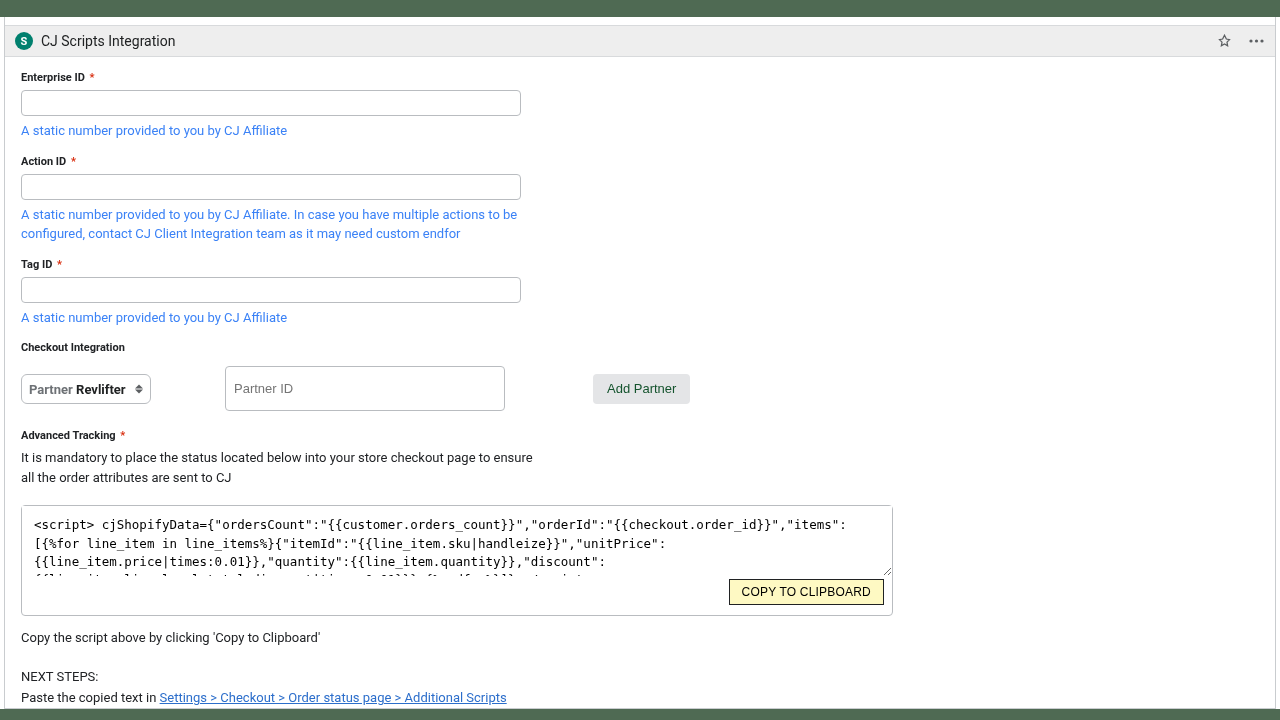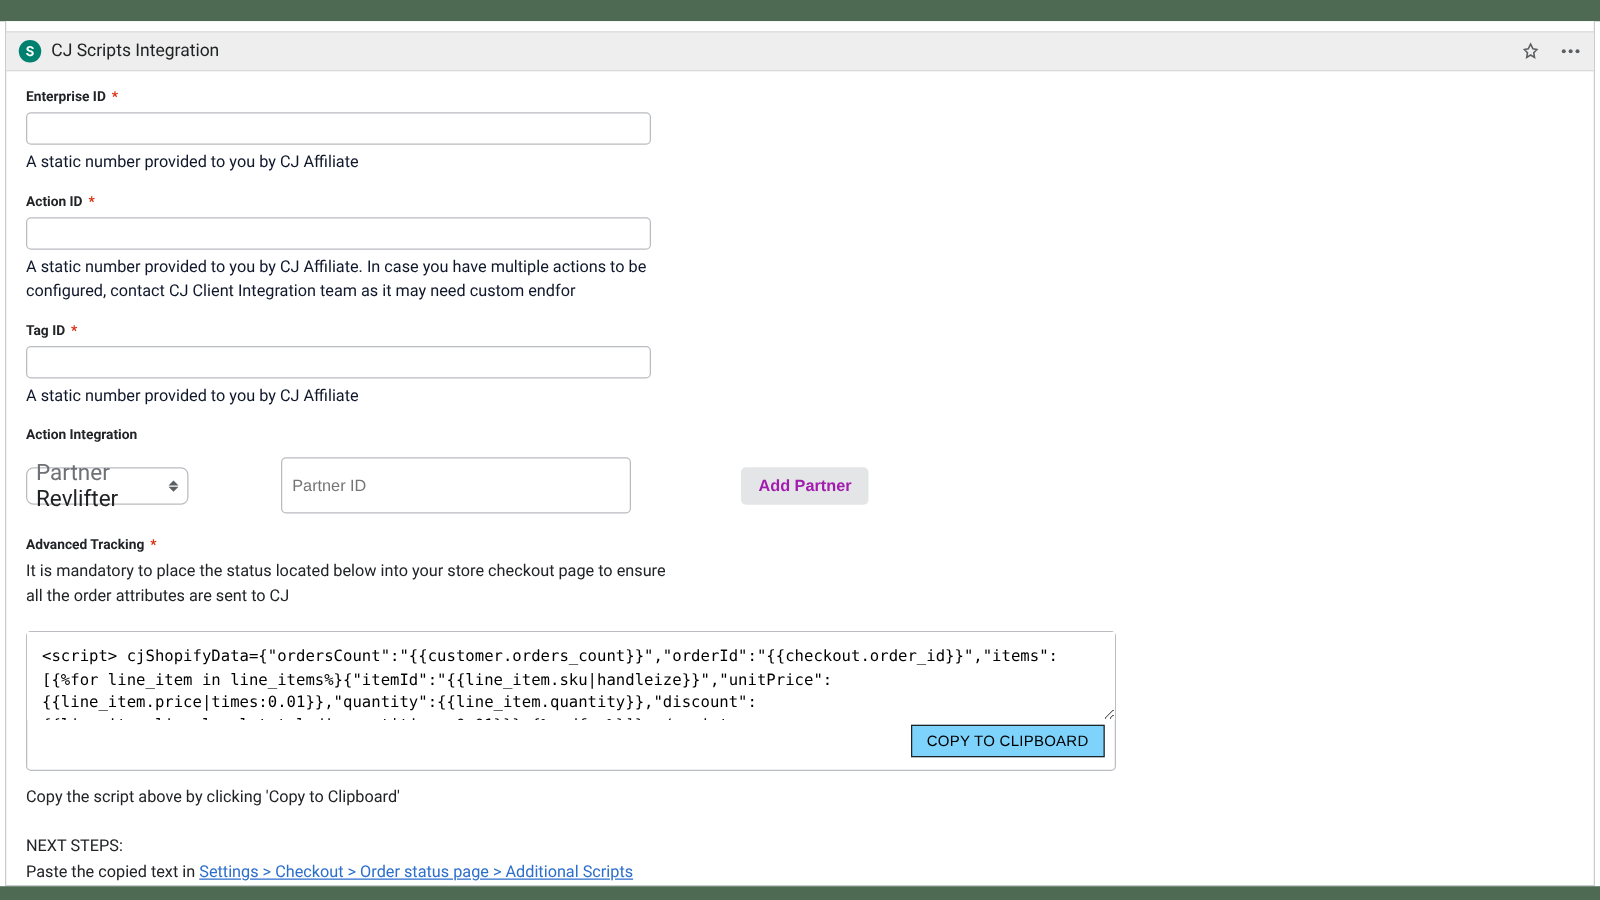--- a/index.html
+++ b/index.html
@@ -11,37 +11,37 @@
 .app-icon { width:18px; height:18px; border-radius:50%; background:#00806e; color:#fff; display:flex; align-items:center; justify-content:center; font-size:11px; font-weight:700; margin-right:8px; }
 .app-title { font-size:14px; color:#202223; }
 .header-right { margin-left:auto; display:flex; gap:14px; align-items:center; color:#5c5f62; }
 .icon-wrap { width:18px; height:18px; display:flex; align-items:center; justify-content:center; cursor:pointer; }
 .content { padding: 14px 16px 20px 16px; overflow-y:auto; flex:1; }
 .field-block { margin-bottom: 14px; max-width: 540px; }
 .field-block-wide { max-width: none; }
 .label { font-weight: 700; font-size: 11px; margin-bottom: 6px; display:block; }
 .req { color:#d82c0d; margin-left:2px; font-weight:700; }
 .text-input { width: 500px; height: 26px; border: 1px solid #b9bcc0; border-radius: 4px; padding: 3px 8px; font-size: 13px; }
-.help-text { font-size: 13px; color: #0f172a; margin-top: 6px; line-height: 1.45; }
+.help-text { font-size: 13px; color: #3b82f6; margin-top: 6px; line-height: 1.45; }
 .partner-row { display:flex; align-items:center; gap: 14px; margin-top:12px; }
 .select-wrap { position:relative; }
-.select-label-fake { position:absolute; left:8px; top:50%; transform:translateY(-50%); font-size:18px; color:#202223; pointer-events:none; }
+.select-label-fake { position:absolute; left:8px; top:50%; transform:translateY(-50%); font-size:13px; color:#202223; pointer-events:none;font-weight:bold; }
 .select-label-fake .grey { color:#6d7175; }
 .select-el { width:130px; height:30px; border:1px solid #b9bcc0; border-radius:6px; padding:0 28px 0 8px; background:#fff; appearance:none; -webkit-appearance:none; font-size:13px; color:transparent; }
 .select-chev { position:absolute; right:8px; top:50%; transform:translateY(-50%); display:flex; flex-direction:column; gap:1px; }
 .select-chev span { width:0; height:0; border-left:4px solid transparent; border-right:4px solid transparent; }
 .chev-up { border-bottom:4px solid #5c5f62; }
 .chev-down { border-top:4px solid #5c5f62; }
 .partner-id-input { width: 280px; height:45px; border:1px solid #b9bcc0; border-radius:4px; padding:3px 8px; font-size:13px; margin-left: 60px; }
-.add-partner-btn { margin-left: 74px; height:30px; padding: 2px 14px; background:#e4e5e7; color:#a21caf; border:none; border-radius:4px; font-size:13px; cursor:not-allowed;font-weight:bold; }
+.add-partner-btn { margin-left: 74px; height:30px; padding: 2px 14px; background:#e4e5e7; color:#14532d; border:none; border-radius:4px; font-size:13px; cursor:not-allowed; }
 .tracking-desc { font-size:13px; margin-top:6px; max-width:520px; line-height:1.5; }
 .script-box { border:1px solid #b9bcc0; border-radius:4px; margin-top:18px; padding: 0 0 10px 0; width: 872px; }
 .script-ta { width:100%; border:none; resize:both; padding:10px 12px; font-family: Menlo, Consolas, monospace; font-size:12.5px; line-height:1.45; height: 70px; outline:none; border-bottom: none; }
 .copy-row { display:flex; justify-content:flex-end; padding: 0 8px; }
-.copy-btn { border:1px solid #202223; background:#7dd3fc; padding:5px 12px; font-size:12px; letter-spacing:0.2px; cursor:pointer; }
+.copy-btn { border:1px solid #202223; background:#fef9c3; padding:5px 12px; font-size:12px; letter-spacing:0.2px; cursor:pointer; }
 .instr { font-size:13px; margin-top:12px; line-height:1.6; }
 .instr .link { color:#2c6ecb; text-decoration:underline; cursor:pointer; }
 .next-steps { margin-top:18px; }
 </style>
 </head>
 <body>
 
 <div class="top-bar"></div>
 <div class="outer-border">
   <div class="header-bar">
@@ -77,21 +77,21 @@
       <div class="help-text">A static number provided to you by CJ Affiliate. In case you have multiple actions to be configured, contact CJ Client Integration team as it may need custom endfor</div>
     </div>
 
     <div class="field-block">
       <label class="label"><span>Tag ID</span> <span class="req">*</span></label>
       <input class="text-input" type="text" value="" style="">
       <div class="help-text">A static number provided to you by CJ Affiliate</div>
     </div>
 
     <div class="field-block field-block-wide">
-      <label class="label">Action Integration</label>
+      <label class="label">Checkout Integration</label>
       <div class="partner-row">
         <div class="select-wrap">
           <select class="select-el"><option></option></select>
           <div class="select-label-fake"><span class="grey">Partner</span> <span>Revlifter</span></div>
           <div class="select-chev">
               <span class="chev-up"></span>
               <span class="chev-down"></span>
             </div>
         </div>
         <input class="partner-id-input" type="text" placeholder="Partner ID" style="">

